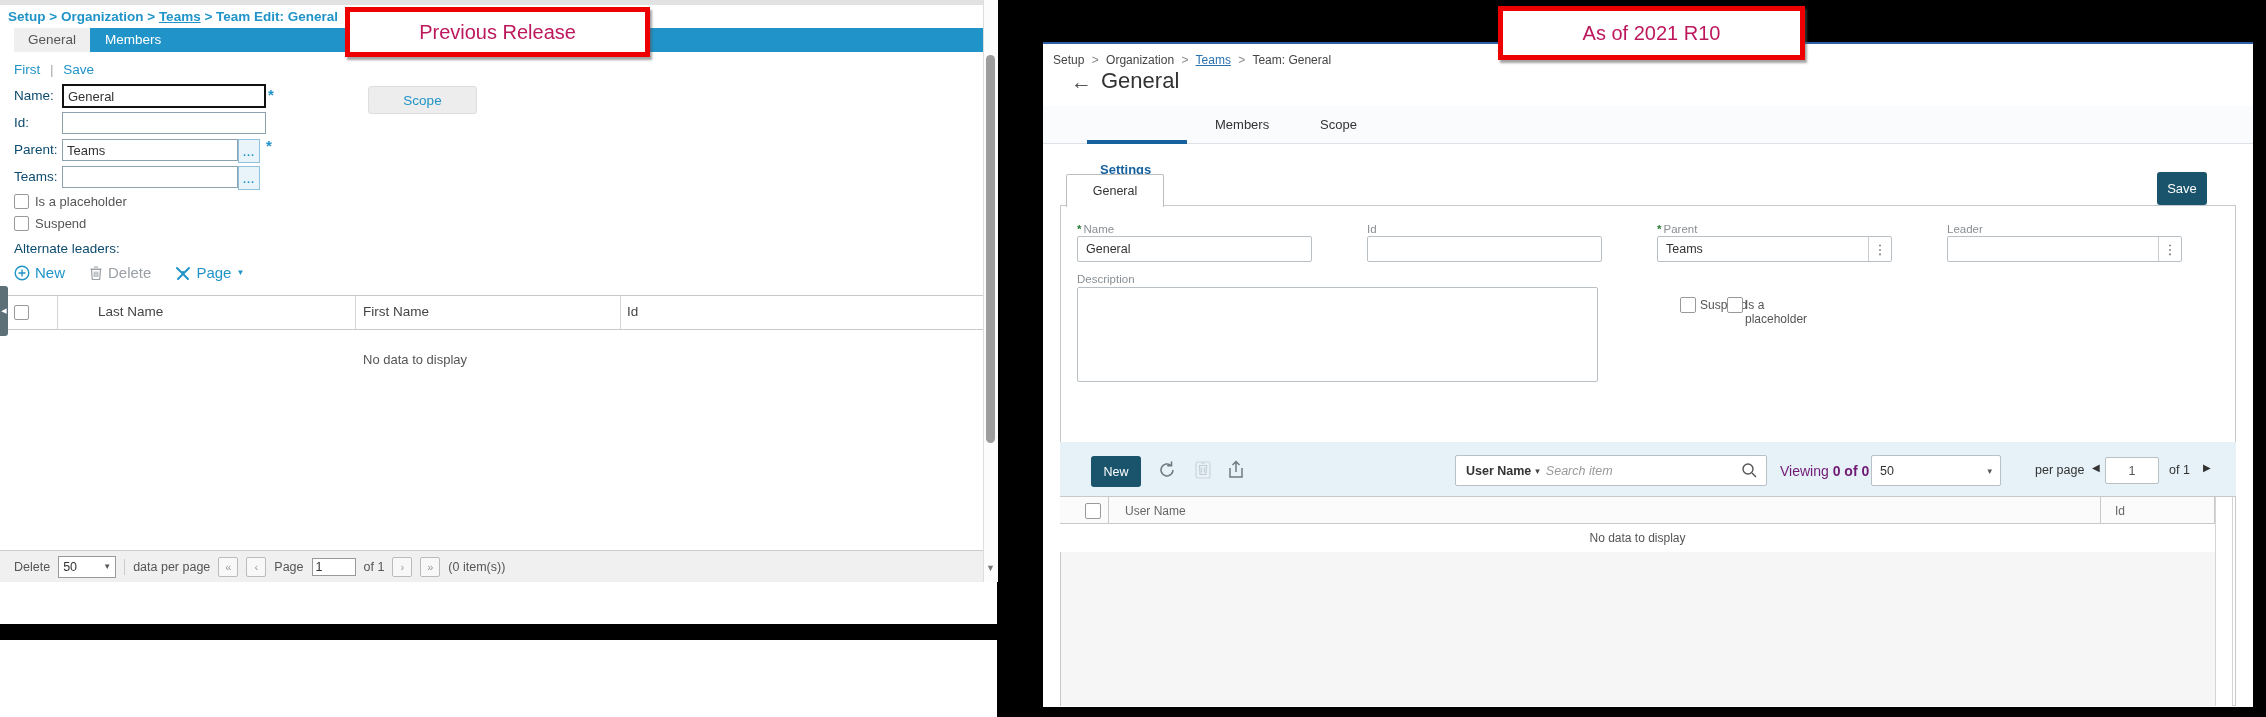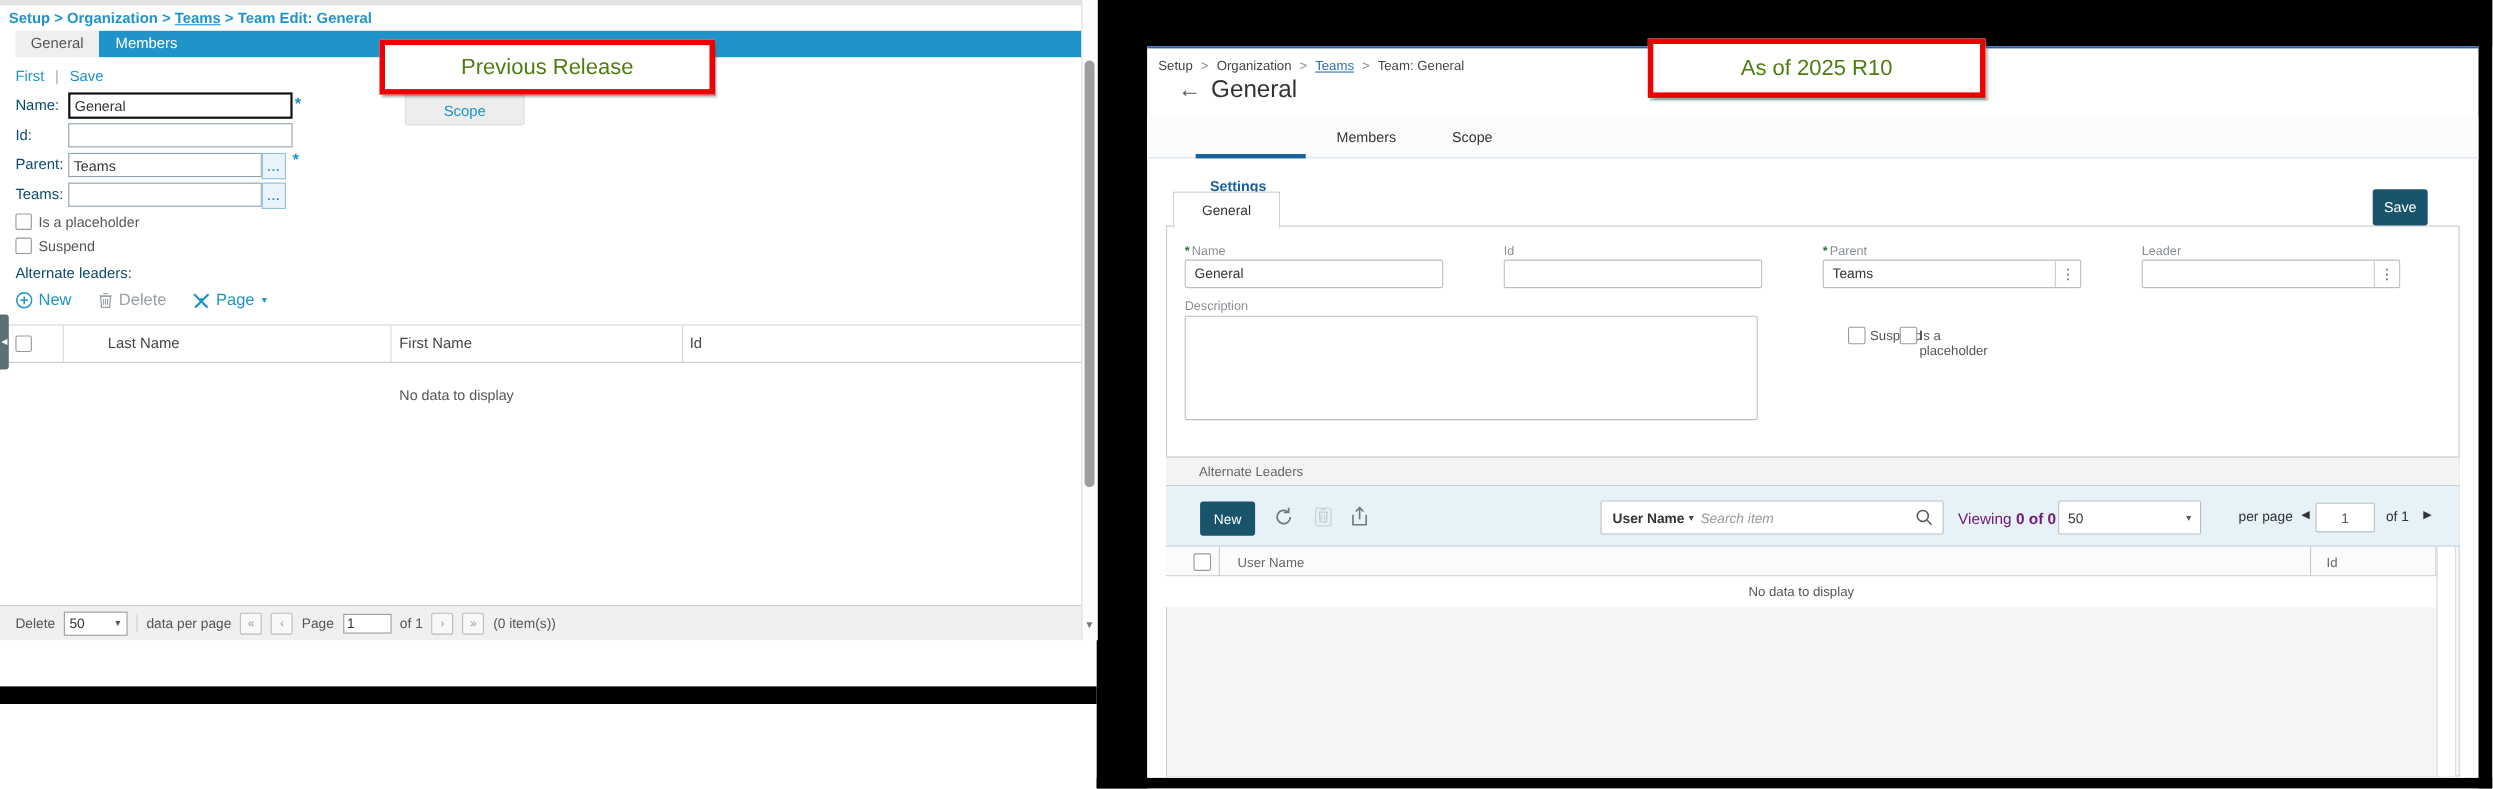--- a/index.html
+++ b/index.html
@@ -2,21 +2,21 @@
 <html><head>
 <meta charset="utf-8">
 <style>
   html,body{margin:0;padding:0;background:#fff;}
   .canvas{position:relative;width:2266px;height:717px;background:#fff;overflow:hidden;
           font-family:"Liberation Sans",sans-serif;-webkit-font-smoothing:antialiased;}
   
   .bk{position:absolute;background:#000;}
   
   .red-box{position:absolute;background:#fff;border:5px solid #ee0000;display:flex;align-items:center;justify-content:center;
-           color:#4d7c0f;font-size:20px;box-shadow:2px 3px 2px rgba(90,90,90,.55);z-index:30;margin-top:29px;}
+           color:#be185d;font-size:20px;box-shadow:2px 3px 2px rgba(90,90,90,.55);z-index:30;}
   
   .lw{position:absolute;left:0;top:42;width:997px;height:582px;background:#fff;font-size:13.5px;color:#555;}
   .lw-topline{position:absolute;left:0;top:0;width:100%;height:5px;background:#e2e2e2;}
   .lw-bc{position:absolute;left:8px;top:9px;color:#2094c8;font-weight:600;font-size:13.5px;white-space:nowrap;}
   .lw-bc a{color:#2094c8;text-decoration:underline;cursor:pointer;}
   .lw-tabs{position:absolute;left:0;top:28px;width:100%;height:24px;display:flex;align-items:stretch;}
   .lw-tab-gap{width:14px;background:#fff;}
   .lw-tab-active{background:#efefef;color:#555;padding:0 14px;line-height:24px;font-size:13.5px;}
   .lw-tabs-blue{flex:1;background:#2094c8;color:#fff;line-height:24px;font-size:13.5px;}
   .lw-tabs-blue span{padding-left:15px;}
@@ -130,21 +130,21 @@
   <div class="bk" style="left:0;top:0;width:2266px;height:42px;"></div>
   <div class="bk" style="left:997px;top:0;width:46px;height:717px;"></div>
   <div class="bk" style="left:2253px;top:0;width:13px;height:717px;"></div>
   <div class="bk" style="left:997px;top:707px;width:1269px;height:10px;"></div>
   <div class="bk" style="left:0;top:624px;width:997px;height:16px;"></div>
 
   <div class="red-box" style="left:345px;top:7px;width:295px;height:40px;">
     <span>Previous Release</span>
   </div>
   <div class="red-box" style="left:1498px;top:6px;width:297px;height:44px;">
-    <span>As of 2025 R10</span>
+    <span>As of 2021 R10</span>
   </div>
 
   <div class="lw">
     <div class="lw-topline"></div>
 
     <div class="lw-bc">
       <span>Setup</span>
       <span>&gt;</span>
       <span>Organization</span>
       <span>&gt;</span>
@@ -314,23 +314,20 @@
     </div>
     <textarea class="rp-textarea" style=""></textarea>
 
     <div class="rp-cbs">
       <span class="cbx" style="left:0;"></span>
       <span style="position:absolute;left:20px;top:1px;">Suspend</span>
       <span class="cbx" style="left:47px;z-index:2;"></span>
       <span style="position:absolute;left:65px;top:1px;z-index:2;">Is a placeholder</span>
     </div>
 
-    <div class="rp-section">
-      <span>Alternate Leaders</span>
-    </div>
 
     <div class="rp-toolbar">
       <div class="rp-new">New</div>
       <div class="ticon" style="left:96px;">
         <svg width="22" height="22" viewBox="0 0 22 22">
           <path d="M17 11a6 6 0 1 1-2-4.5" fill="none" stroke="#6f7a80" stroke-width="1.6"></path>
           <path d="M15.5 2.5v4.3h-4.3" fill="none" stroke="#6f7a80" stroke-width="1.6"></path>
         </svg>
       </div>
       <div class="ticon" style="left:133px;">

